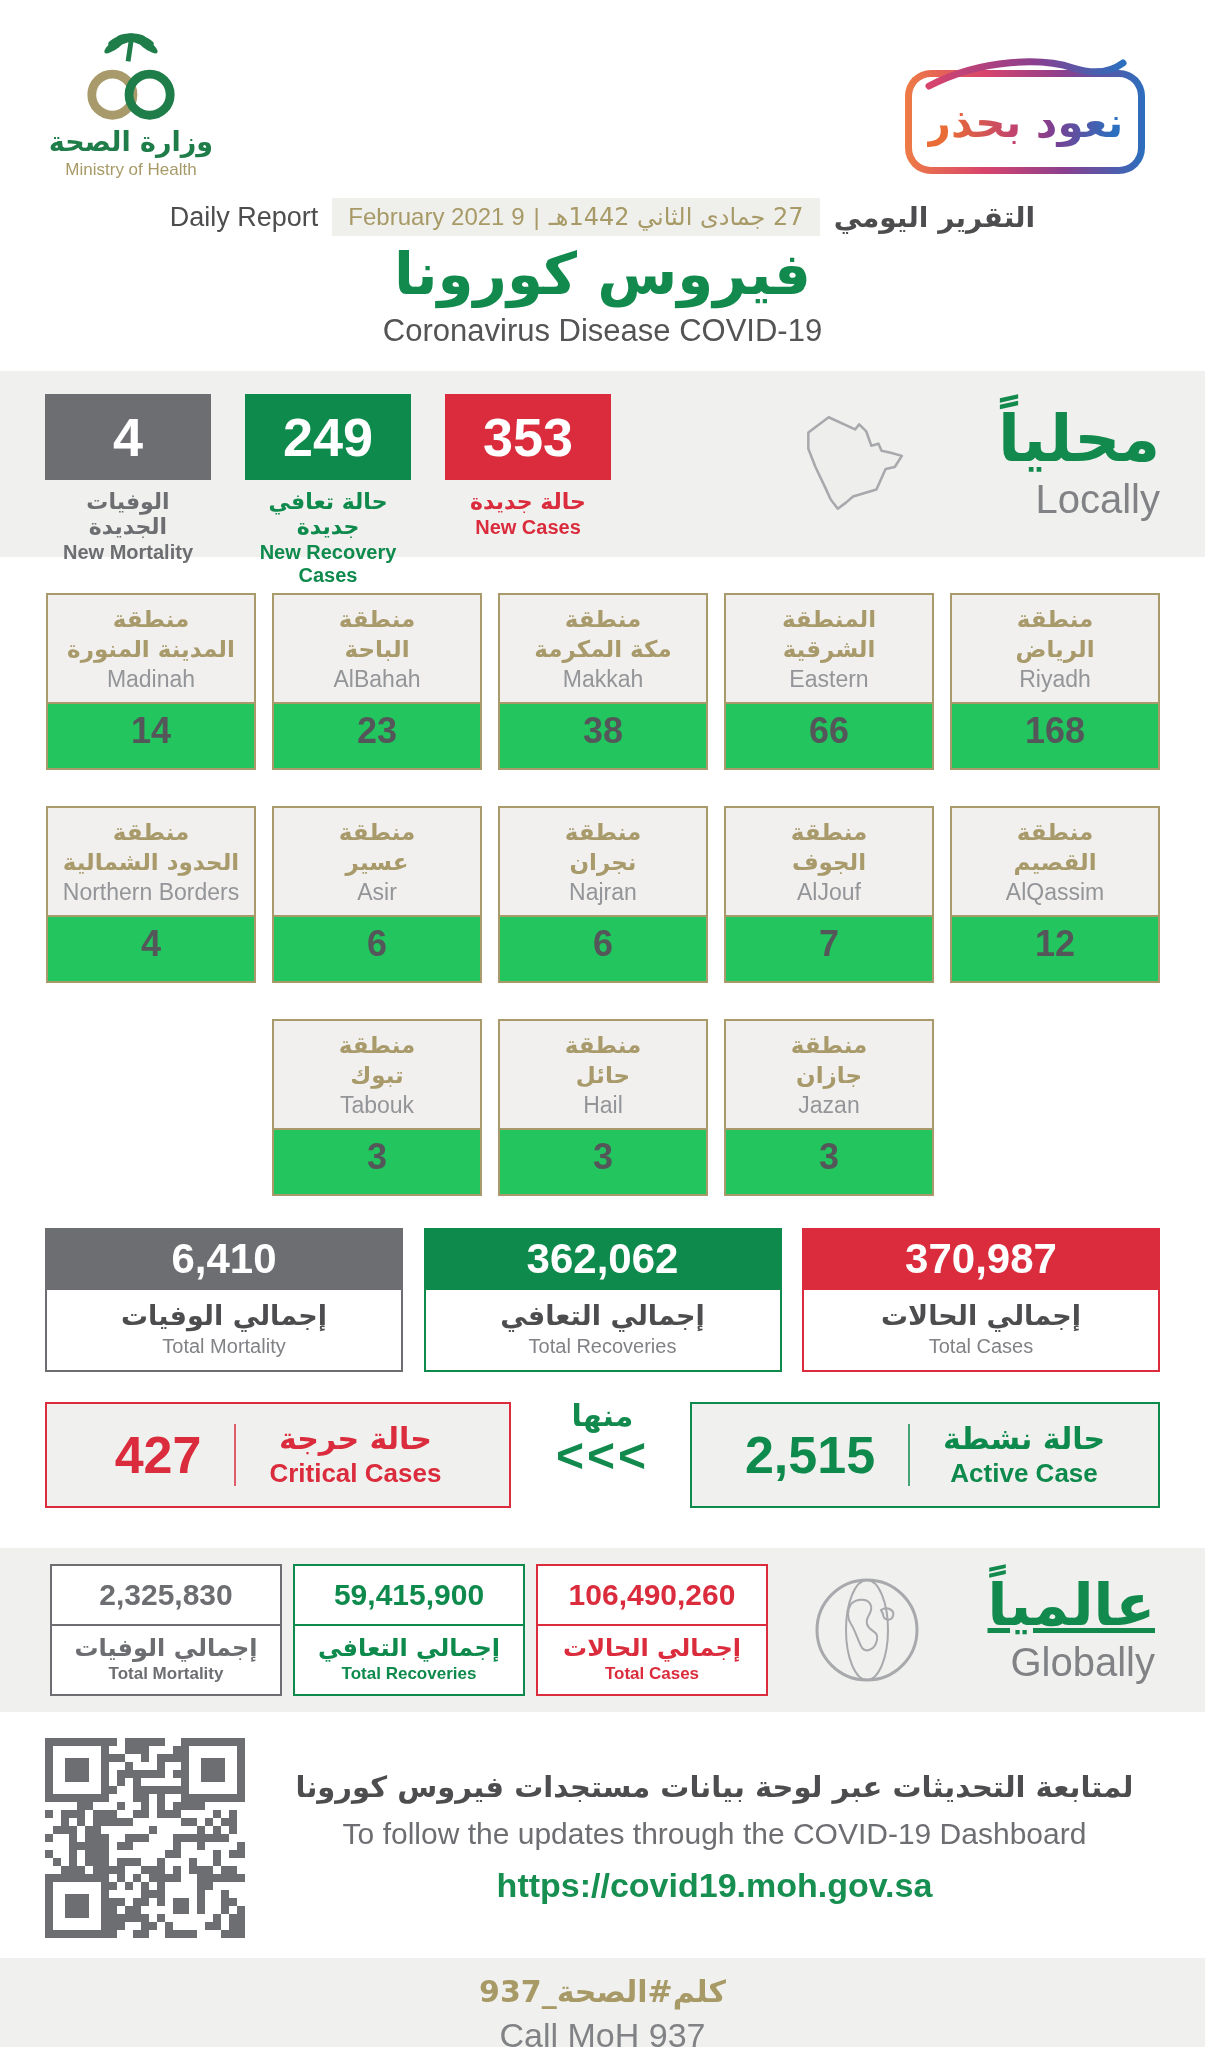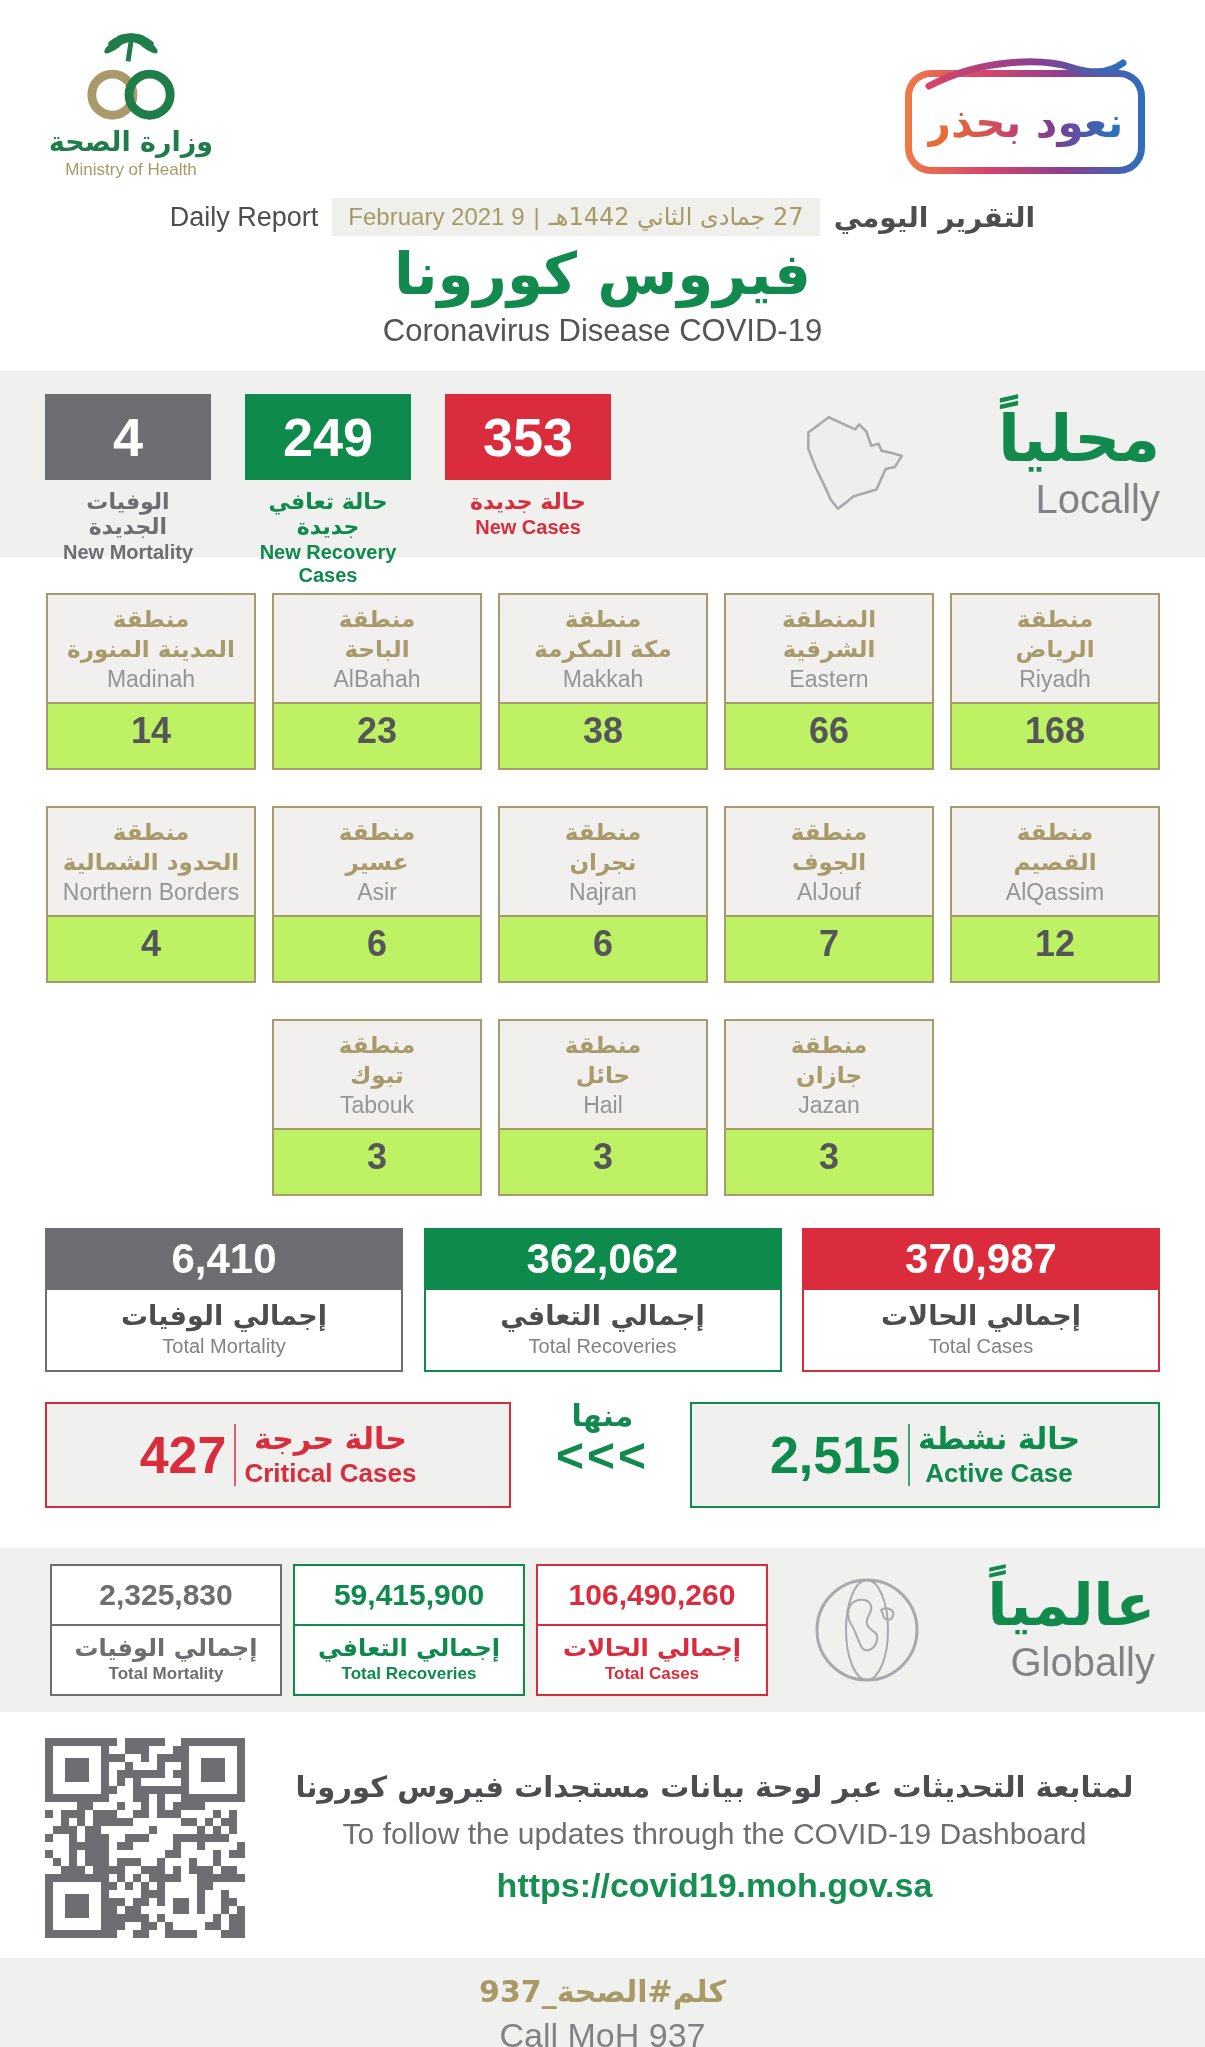--- a/index.html
+++ b/index.html
@@ -46,41 +46,41 @@
   .txt-gray{color:#6d6e71}.txt-green{color:#0e8a4c}.txt-red{color:#da2c3c}
   .stat-ar{font-size:22px;font-weight:bold;margin-top:9px;}
   .stat-en{font-size:20px;font-weight:bold;margin-top:2px;}
   .map-svg{width:122px;height:152px;margin-left:auto;}
   .loc-head{margin-left:18px;width:232px;text-align:right;}
   .h-ar{color:#128a4d;font-size:64px;font-weight:bold;line-height:1.05;}
   .h-en{color:#808285;font-size:40px;margin-top:4px;}
 
   
   .regions{direction:rtl;display:grid;grid-template-columns:repeat(5,210px);column-gap:16px;row-gap:36px;margin:36px 45px 0;}
-  .rcard{border:2px solid #a89a6a;background:#bef264;}
+  .rcard{border:2px solid #a89a6a;background:#22c55e;}
   .rtop{background:#f1f0ee;border-bottom:2px solid #a89a6a;height:98px;padding-top:9px;text-align:center;box-sizing:content-box;}
   .rar{font-family:"DejaVu Sans",sans-serif;color:#a89a6a;font-size:23px;font-weight:bold;line-height:30px;}
   .ren{color:#939598;font-size:23px;margin-top:2px;font-family:"Liberation Sans",sans-serif;}
   .rval{height:64px;line-height:54px;text-align:center;font-size:36px;font-weight:bold;color:#55565a;font-family:"Liberation Sans",sans-serif;}
   .region-spacer{visibility:hidden;}
 
   
   .totals{display:flex;justify-content:space-between;margin:32px 45px 0;}
   .tbox{width:358px;}
   .tbox-head{height:62px;display:flex;align-items:center;justify-content:center;color:#fff;font-size:42px;font-weight:bold;}
   .tbox-body{border:2px solid #ccc;border-top:none;background:#fff;text-align:center;padding:10px 0 12px;}
   .t-gray .tbox-head{background:#6d6e71}.t-gray .tbox-body{border-color:#6d6e71}
   .t-green .tbox-head{background:#0e8a4c}.t-green .tbox-body{border-color:#0e8a4c}
   .t-red .tbox-head{background:#da2c3c}.t-red .tbox-body{border-color:#da2c3c}
   .tbox-ar{font-size:27px;font-weight:bold;color:#4d4d4f;}
   .tbox-en{font-size:20px;color:#808285;margin-top:4px;}
 
   
   .breakdown{position:relative;margin:30px 45px 0;height:106px;}
-  .bk-box{position:absolute;top:0;height:106px;box-sizing:border-box;background:#f0f0ee;display:flex;align-items:center;justify-content:center;gap:8px;}
+  .bk-box{position:absolute;top:0;height:106px;box-sizing:border-box;background:#f0f0ee;display:flex;align-items:center;justify-content:center;gap:33px;}
   .bk-critical{left:0;width:466px;border:2px solid #da2c3c;}
   .bk-active{right:0;width:470px;border:2px solid #0e8a4c;}
   .bk-val{font-size:52px;font-weight:bold;}
   .bk-div{width:2px;height:62px;opacity:.75;}
   .bk-labels{text-align:center;}
   .bk-lar{font-size:30px;font-weight:bold;}
   .bk-len{font-size:26px;font-weight:bold;margin-top:2px;}
   .bk-mid{position:absolute;left:50%;transform:translateX(-50%);top:-4px;text-align:center;color:#128a4d;}
   .bk-minha{font-size:30px;font-weight:bold;}
   .bk-chev{font-size:48px;font-weight:bold;letter-spacing:3px;line-height:.95;}
@@ -89,21 +89,21 @@
   .globally{margin-top:40px;height:164px;display:flex;align-items:center;padding:4px 50px;box-sizing:border-box;}
   .gbox{width:232px;margin-right:11px;background:#fff;border:2px solid #ccc;text-align:center;box-sizing:border-box;}
   .gbox-num{font-size:30px;font-weight:bold;padding:12px 0;border-bottom:2px solid #ccc;font-family:"Liberation Sans",sans-serif;}
   .gbox-ar{font-size:24px;font-weight:bold;margin-top:8px;}
   .gbox-en{font-size:17px;font-weight:bold;margin:2px 0 10px;}
   .g-gray{border-color:#6d6e71}.g-gray .gbox-num{border-color:#6d6e71}
   .g-green{border-color:#0e8a4c}.g-green .gbox-num{border-color:#0e8a4c}
   .g-red{border-color:#da2c3c}.g-red .gbox-num{border-color:#da2c3c}
   .globe-svg{width:112px;height:112px;margin-left:32px;}
   .glob-head{margin-left:auto;width:232px;text-align:right;}
-  .glob-head .h-ar{font-size:58px;}
+  .glob-head .h-ar{font-size:58px;text-decoration:underline;}
 
   
   .qr-section{display:flex;align-items:center;margin:26px 45px 0;}
   .qr-svg{width:200px;height:200px;flex:0 0 auto;}
   .qr-text{flex:1;text-align:center;padding-left:24px;}
   .qr-ar{font-size:29px;font-weight:bold;color:#4d4d4f;}
   .qr-en{font-size:30px;color:#6d6e71;margin-top:13px;}
   .qr-link{display:inline-block;font-size:34px;font-weight:bold;color:#168f50;margin-top:15px;text-decoration:none;}
 
   

